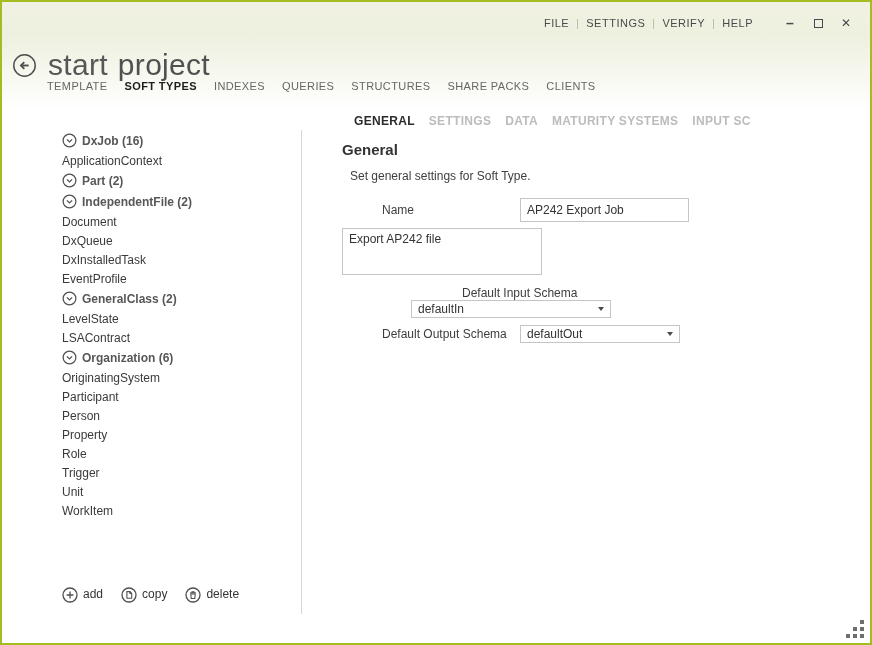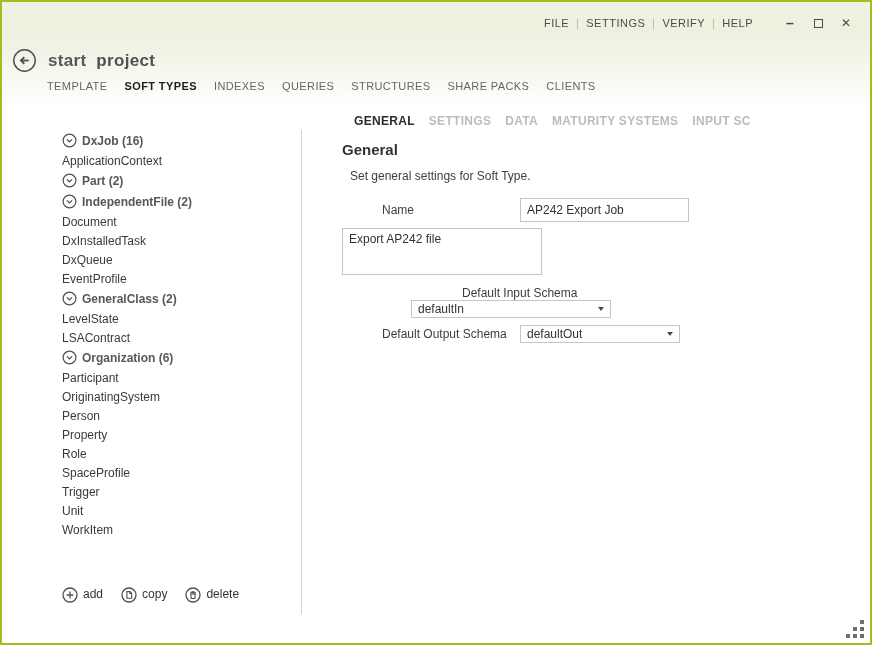--- a/index.html
+++ b/index.html
@@ -17,21 +17,21 @@
   .menu-sep { color:#b4b4a4; font-size:10px; }
   .win-controls { display:flex; align-items:center; margin-left:16px; }
   .win-btn { width:28px; height:20px; display:flex; align-items:center; justify-content:center;
     color:#4a4a4a; font-size:14px; }
   .min-glyph { font-weight:bold; line-height:6px; }
   .max-shape { width:9px; height:9px; border:1.5px solid #4a4a4a; display:inline-block; }
   .close-glyph { font-size:12px; }
   
   .app-header { position:absolute; top:46px; left:10px; display:flex; align-items:center; }
   .back-btn { width:25px; height:25px; display:flex; align-items:center; justify-content:center; }
-  .app-title { margin-left:11px; font-size:17px; font-weight:700; color:#575757; letter-spacing:.3px; }
+  .app-title { margin-left:11px; font-size:30px; font-weight:400; color:#575757; letter-spacing:.3px; }
   .app-title .t2 { margin-left:10px; color:#515151; }
   
   .nav-tabs { position:absolute; top:78px; left:45px; display:flex; gap:17px;
     font-size:11px; letter-spacing:.4px; color:#666; white-space:nowrap; }
   .nav-tab { cursor:default; }
   .nav-tab.active { font-weight:bold; color:#1d1d1d; }
   
   .tree { position:absolute; top:128px; left:60px; width:230px; font-size:12px; }
   .tree-row { display:flex; align-items:center; height:19px; color:#3a3a3a; cursor:default; }
   .tree-row.group { height:21px; font-weight:bold; color:#575757; }
@@ -144,26 +144,26 @@
             <circle cx="8" cy="8" r="6.8"></circle>
             <path d="M5.2 6.8 L8 9.6 L10.8 6.8"></path>
           </svg>
         </span>
       <span>IndependentFile (2)</span>
     </div>
     <div class="tree-row">
         <span>Document</span>
       </div>
     <div class="tree-row">
+        <span>DxQueue</span>
+      </div>
+    <div class="tree-row">
         <span>DxInstalledTask</span>
       </div>
     <div class="tree-row">
-        <span>DxQueue</span>
-      </div>
-    <div class="tree-row">
         <span>EventProfile</span>
       </div>
     <div class="tree-row group">
       <span class="gicon">
           <svg width="15" height="15" viewBox="0 0 16 16" fill="none" stroke="#4f4f4f" stroke-width="1.3">
             <circle cx="8" cy="8" r="6.8"></circle>
             <path d="M5.2 6.8 L8 9.6 L10.8 6.8"></path>
           </svg>
         </span>
       <span>GeneralClass (2)</span>
@@ -177,36 +177,33 @@
     <div class="tree-row group">
       <span class="gicon">
           <svg width="15" height="15" viewBox="0 0 16 16" fill="none" stroke="#4f4f4f" stroke-width="1.3">
             <circle cx="8" cy="8" r="6.8"></circle>
             <path d="M5.2 6.8 L8 9.6 L10.8 6.8"></path>
           </svg>
         </span>
       <span>Organization (6)</span>
     </div>
     <div class="tree-row">
+        <span>OriginatingSystem</span>
+      </div>
+    <div class="tree-row">
         <span>Participant</span>
       </div>
     <div class="tree-row">
-        <span>OriginatingSystem</span>
-      </div>
-    <div class="tree-row">
         <span>Person</span>
       </div>
     <div class="tree-row">
         <span>Property</span>
       </div>
     <div class="tree-row">
         <span>Role</span>
-      </div>
-    <div class="tree-row">
-        <span>SpaceProfile</span>
       </div>
     <div class="tree-row">
         <span>Trigger</span>
       </div>
     <div class="tree-row">
         <span>Unit</span>
       </div>
     <div class="tree-row">
         <span>WorkItem</span>
       </div>

